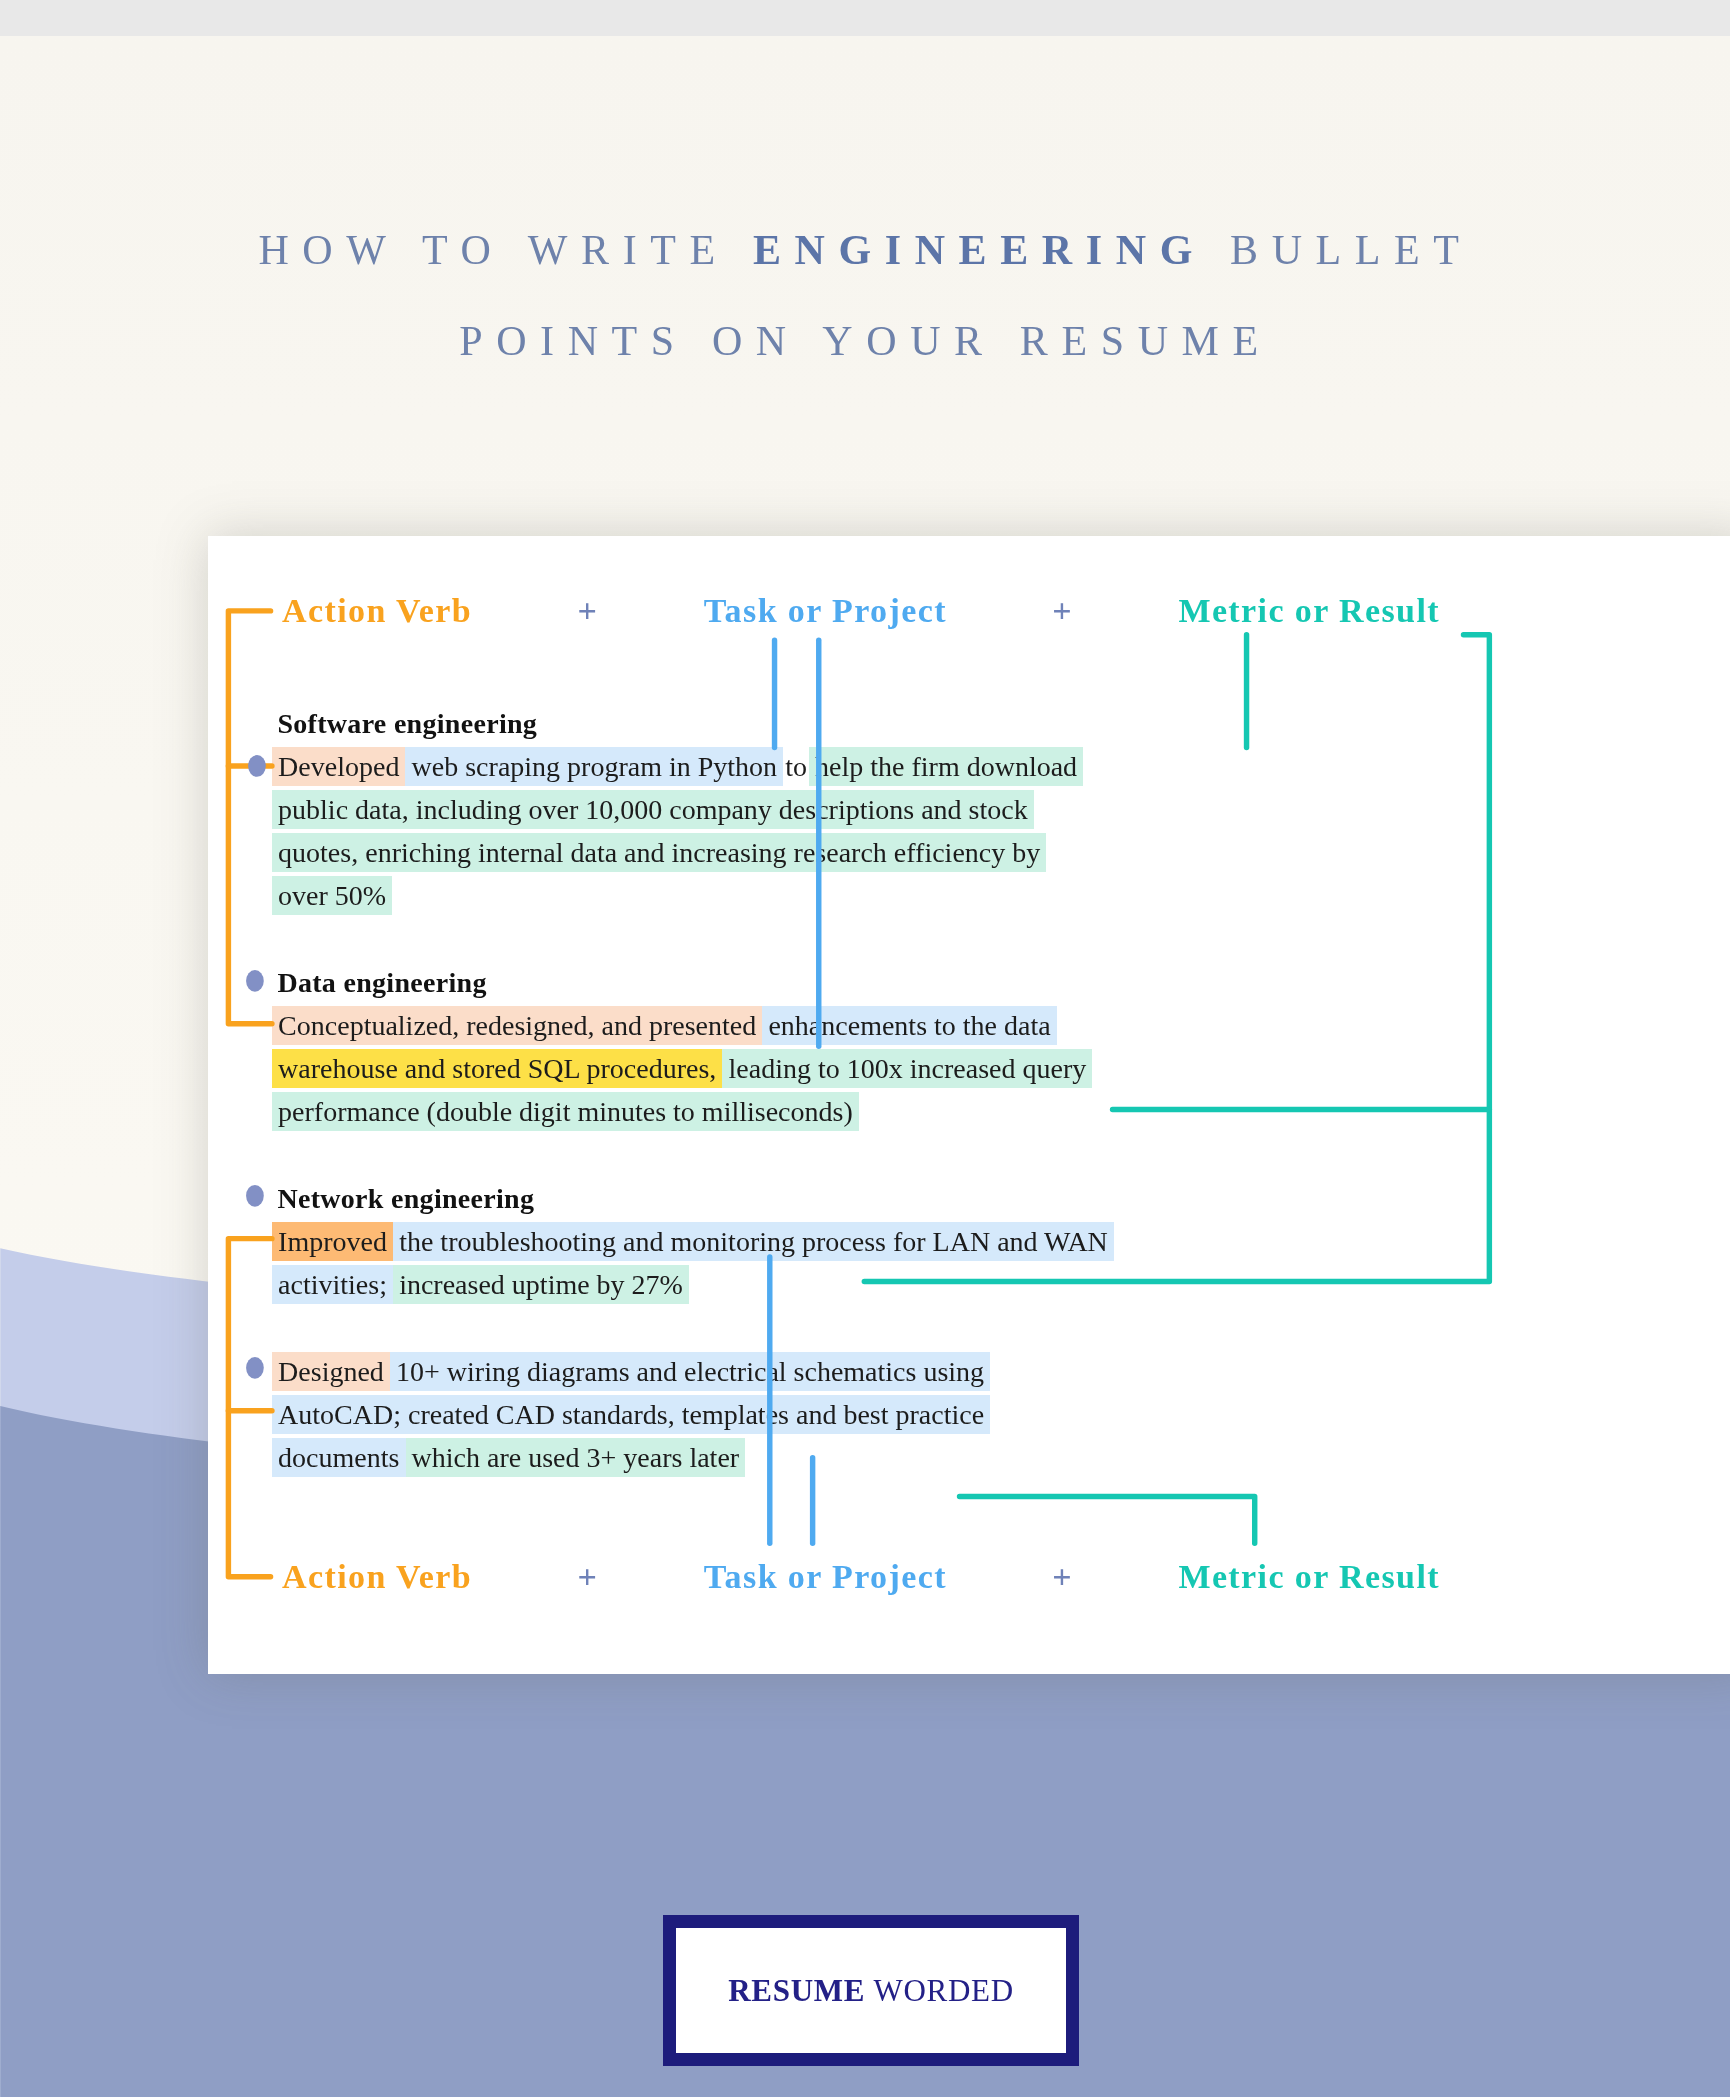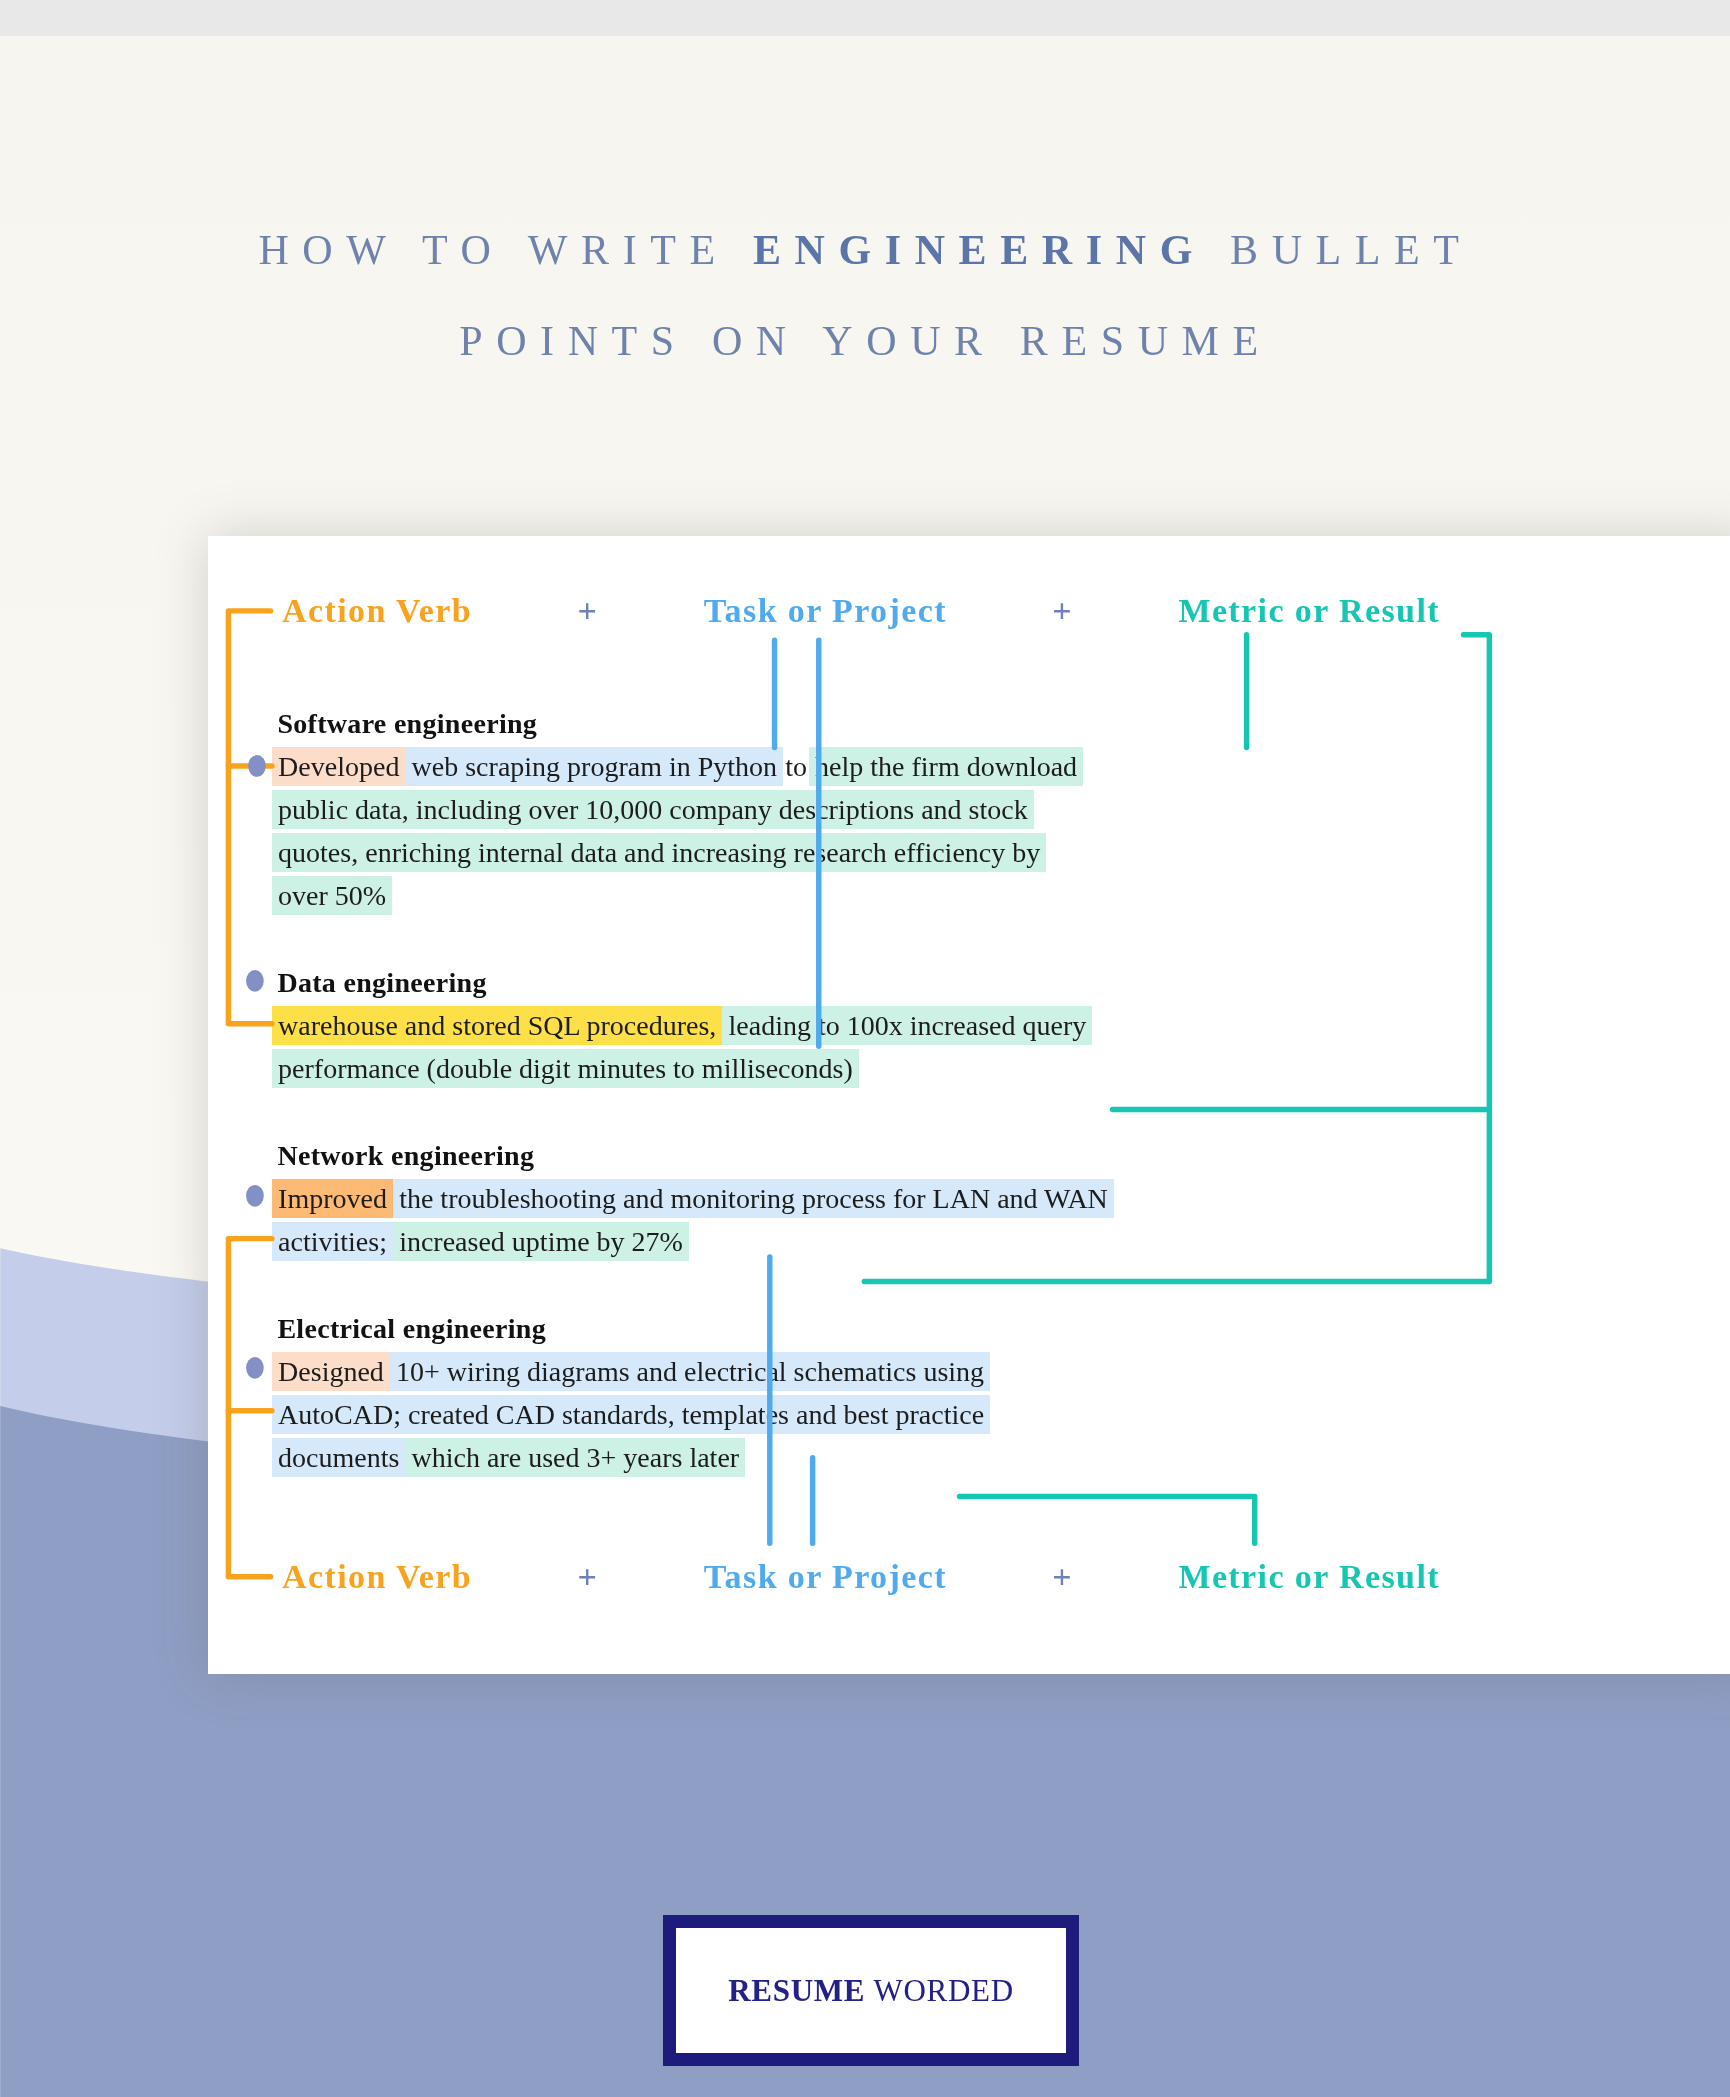--- a/index.html
+++ b/index.html
@@ -85,40 +85,43 @@
           <div class="bl">
             <span class="seg hl-teal" style="background: rgb(205, 241, 228);">quotes, enriching internal data and increasing research efficiency by</span>
           </div>
           <div class="bl">
             <span class="seg hl-teal" style="background: rgb(205, 241, 228);">over 50%</span>
           </div>
         </div>
         <div class="sec-block">
           <div class="sec-h">Data engineering</div>
           <div class="bl">
+            <span class="seg hl-peach" style="background: rgb(251, 221, 201);">Conceptualized, redesigned, and presented</span> 
+            <span class="seg hl-blue" style="background: rgb(213, 233, 251);">enhancements to the data</span>
+          </div>
+          <div class="bl">
             <span class="seg hl-blue" style="background: #fde047;">warehouse and stored SQL procedures,</span> 
             <span class="seg hl-teal" style="background: rgb(205, 241, 228);">leading to 100x increased query</span>
           </div>
           <div class="bl">
             <span class="seg hl-teal" style="background: rgb(205, 241, 228);">performance (double digit minutes to milliseconds)</span>
           </div>
         </div>
         <div class="sec-block">
           <div class="sec-h">Network engineering</div>
           <div class="bl">
             <span class="seg hl-peach" style="background: #fdba74;">Improved</span> 
             <span class="seg hl-blue" style="background: rgb(213, 233, 251);">the troubleshooting and monitoring process for LAN and WAN</span>
           </div>
           <div class="bl">
             <span class="seg hl-blue" style="background: rgb(213, 233, 251);">activities;</span> 
             <span class="seg hl-teal" style="background: rgb(205, 241, 228);">increased uptime by 27%</span>
           </div>
         </div>
         <div class="sec-block">
-          <div class="sec-h">Electrical engineering</div>
           <div class="bl">
             <span class="seg hl-peach" style="background: rgb(251, 221, 201);">Designed</span> 
             <span class="seg hl-blue" style="background: rgb(213, 233, 251);">10+ wiring diagrams and electrical schematics using</span>
           </div>
           <div class="bl">
             <span class="seg hl-blue" style="background: rgb(213, 233, 251);">AutoCAD; created CAD standards, templates and best practice</span>
           </div>
           <div class="bl">
             <span class="seg hl-blue" style="background: rgb(213, 233, 251);">documents</span> 
             <span class="seg hl-teal" style="background: rgb(205, 241, 228);">which are used 3+ years later</span>

